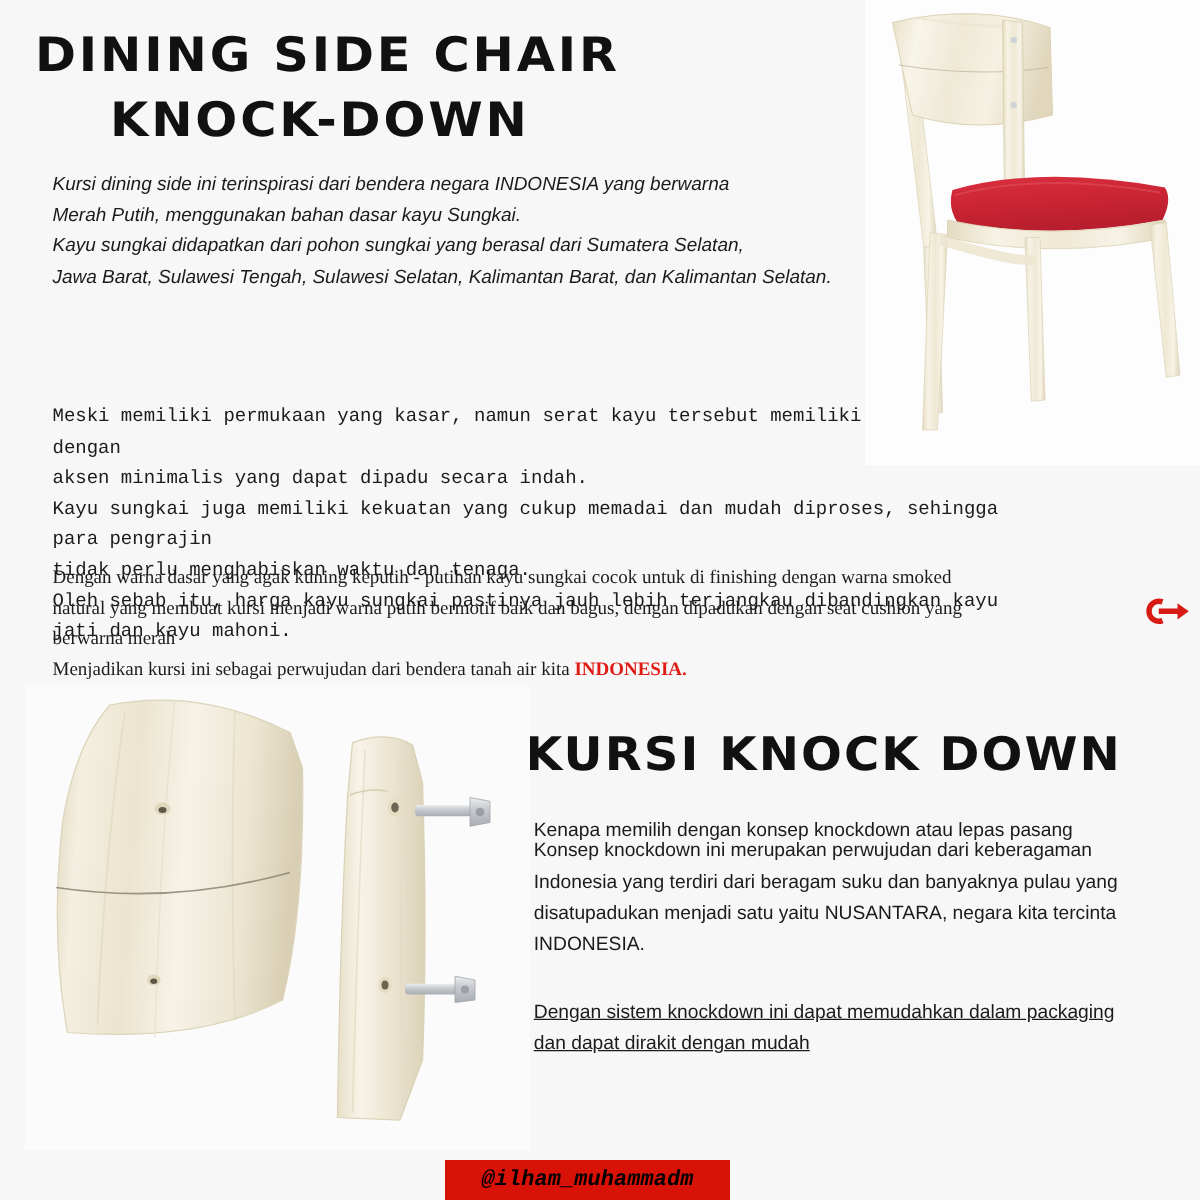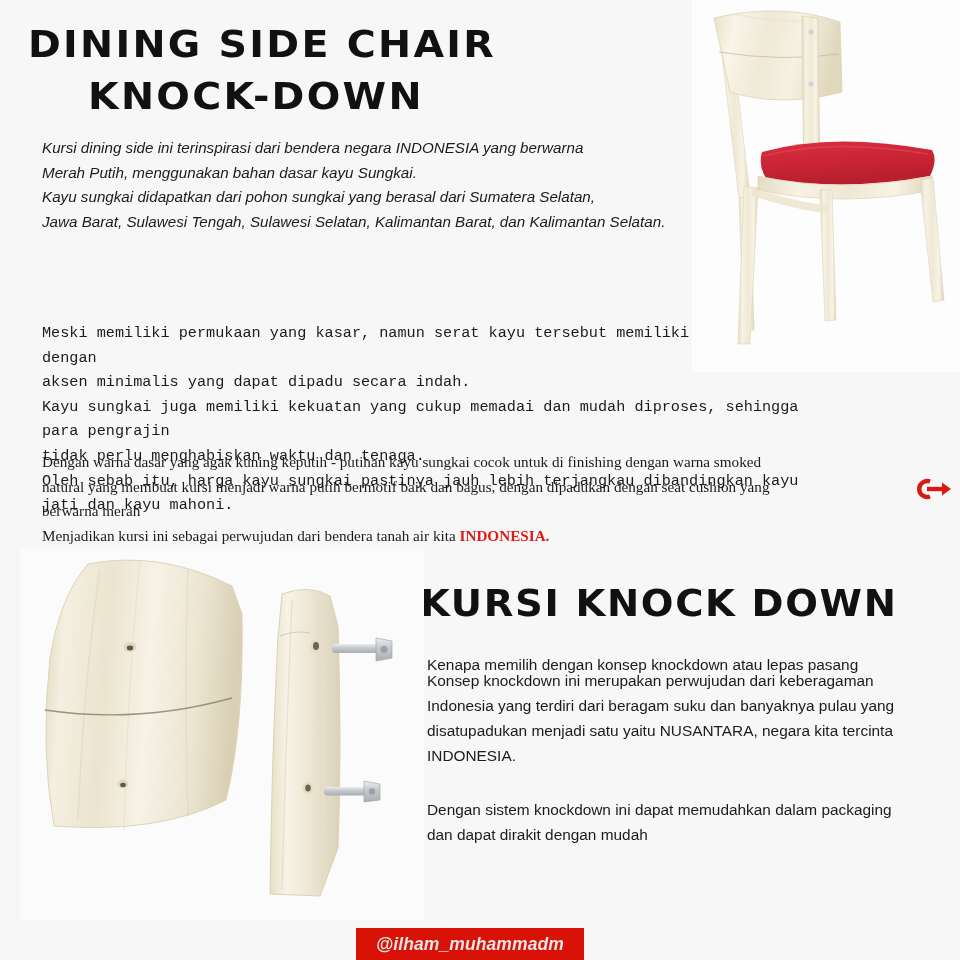--- a/index.html
+++ b/index.html
@@ -66,21 +66,21 @@
 
   .kd-copy {
     position: absolute;
     color: #1b1b1b;
     font-size: 15.4px;
     line-height: 25px;
     white-space: pre-line;
   }
   #kd-intro   { left: 427px; top: 620px; width: 500px; margin-top: 32px; }
   #kd-concept { left: 427px; top: 668px; width: 500px; }
-  #kd-benefit { left: 427px; top: 797px; width: 510px; }
+  #kd-benefit { left: 427px; top: 797px; width: 510px; text-decoration: underline; }
 
   
   #swipe-arrow-icon {
     position: absolute;
     left: 916px;
     top: 474px;
     width: 36px;
     height: 30px;
   }
 
@@ -110,25 +110,25 @@
     left: 356px;
     top: 928px;
     width: 228px;
     height: 32px;
     background: #d81206;
     display: flex;
     align-items: center;
     justify-content: center;
   }
   #handle-text {
-    font-family: Liberation Sans, sans-serif;
+    font-family: Liberation Mono, monospace;
     font-style: italic;
     font-weight: 700;
     font-size: 17.5px;
-    color: #e5e5e5;
+    color: #000000;
     letter-spacing: 0.1px;
   }
 </style>
 </head>
 <body>
 
 <div class="poster">
 
   <div class="display-heading" id="title-line-1">DINING SIDE CHAIR</div>
   <div class="display-heading" id="title-line-2">KNOCK-DOWN</div>

